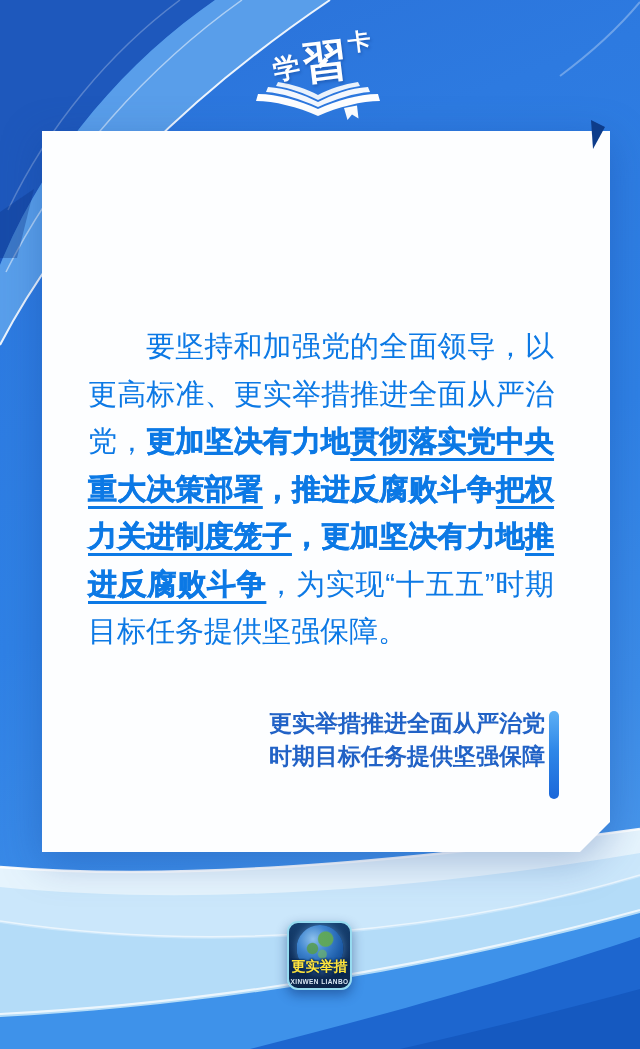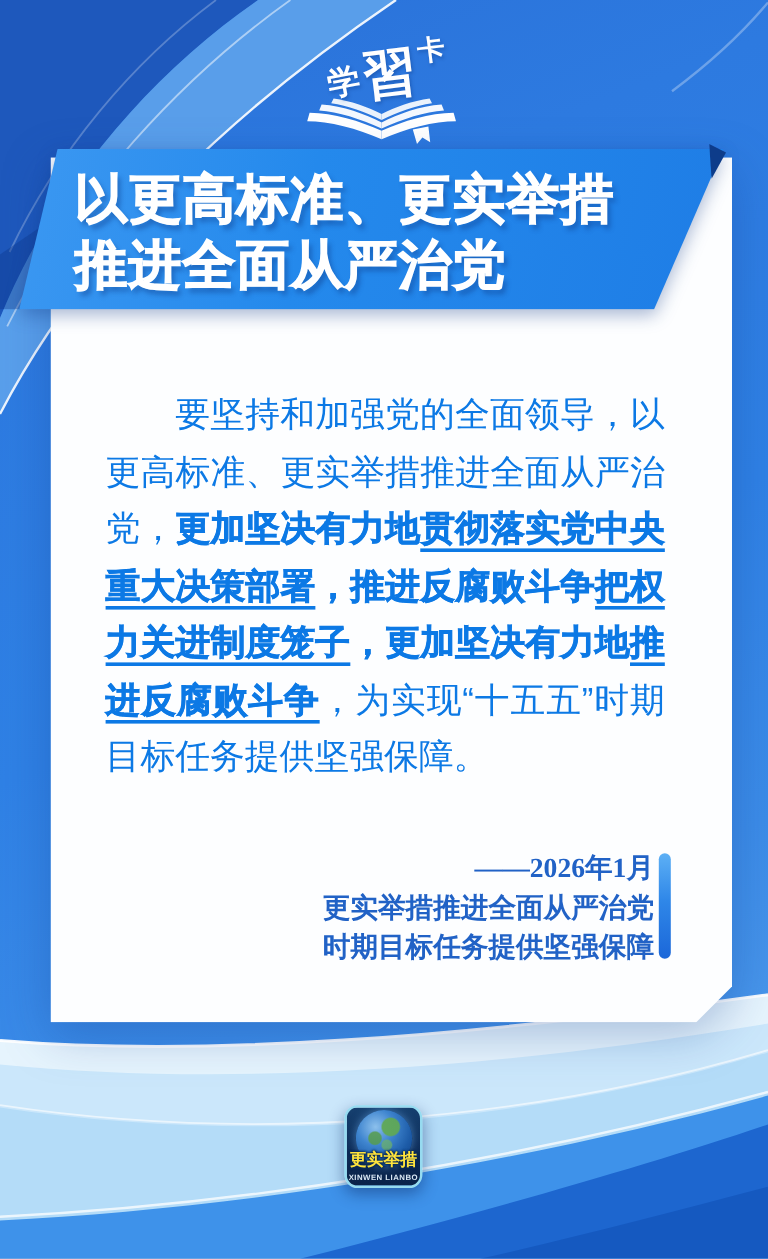--- a/index.html
+++ b/index.html
@@ -148,36 +148,27 @@
     </svg>
   </div>
 
   <div class="fold-l"></div>
 
   <div class="card-wrap">
     <div class="card">
       <p class="quote"><span>要坚持和加强党的全面领导，以更高标准、更实举措推进全面从严治党，</span><span class="seg-b">更加坚决有力地</span><span class="seg-bu">贯彻落实党中央重大决策部署</span><span class="seg-b">，推进反腐败斗争</span><span class="seg-bu">把权力关进制度笼子</span><span class="seg-b">，更加坚决有力地</span><span class="seg-bu">推进反腐败斗争</span><span>，为实现“十五五”时期目标任务提供坚强保障。</span></p>
 
       <div class="attrib">
-        <div>——2026年1月</div>
         <div>更实举措推进全面从严治党</div>
         <div>时期目标任务提供坚强保障</div>
       </div>
       <div class="attrib-bar"></div>
     </div>
   </div>
 
-  <div class="banner">
-    <div class="banner-shape">
-      <div class="banner-text">
-        <div>以更高标准、更实举措</div>
-        <div>推进全面从严治党</div>
-      </div>
-    </div>
-  </div>
   <div class="fold-r"></div>
 
   <div class="app">
     <div class="globe"></div>
     <div class="app-cn">更实举措</div>
     <div class="app-en">XINWEN LIANBO</div>
   </div>
 
 </div>
 

